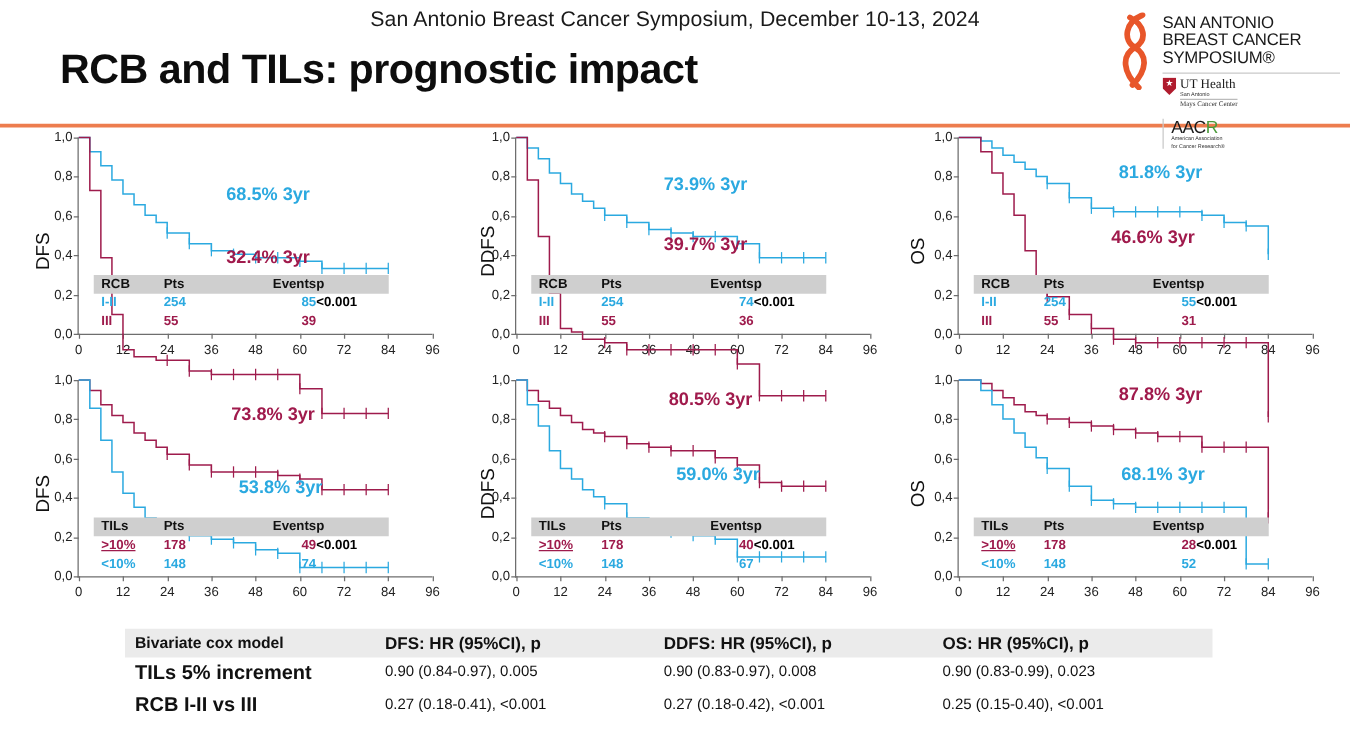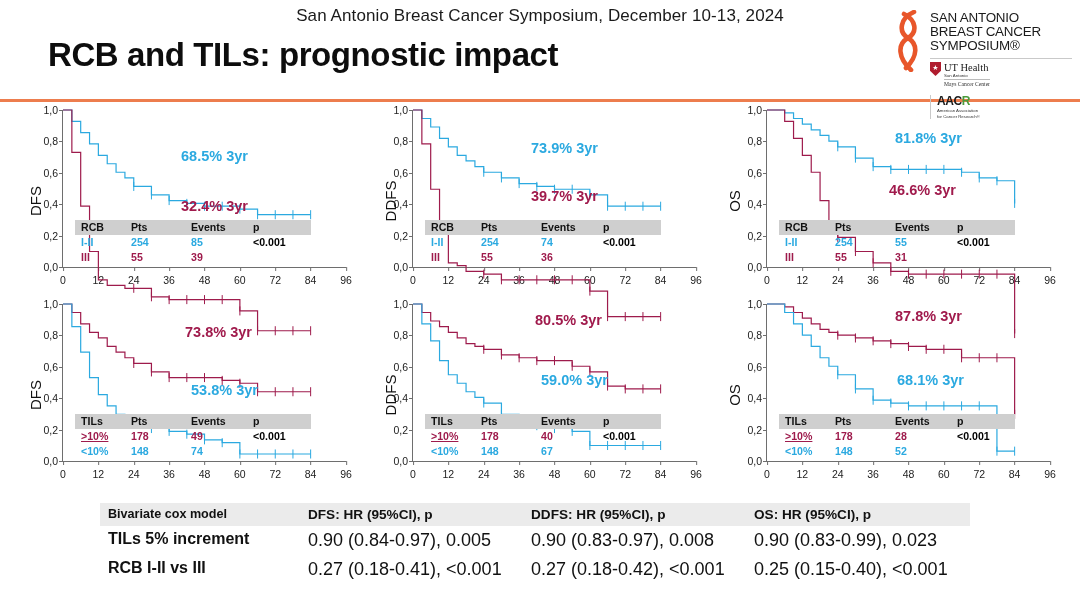--- a/index.html
+++ b/index.html
@@ -40,21 +40,21 @@
   .ut-health { display: flex; align-items: flex-start; gap: 3px; }
   .ut-shield { width: 11px; height: 14px; background: #B01C2E;
                clip-path: polygon(0 0,100% 0,100% 62%,50% 100%,0 62%);
                display:flex;align-items:flex-start;justify-content:center;padding-top:2px;}
   .ut-star { color:#fff; font-size:7px; line-height:7px; }
   .ut-txt .l1 { font-family:"Liberation Serif", serif; font-size:10.5px; color:#1a1a1a; line-height:11px;}
   .ut-txt .l2 { font-size:4.4px; color:#333; line-height:5.2px; }
   .ut-txt .l3 { font-family:"Liberation Serif", serif; font-size:5.6px; color:#333; line-height:7px;
                 border-top:1px solid #bbb; margin-top:1px; padding-top:1px;}
   .aacr { border-left: 1px solid #c9c9c9; padding-left: 6px; }
-  .aacr .big { font-size: 12px; font-weight: bold; color:#1a1a1a; letter-spacing:-.4px; line-height:13px;}
+  .aacr .big { font-size: 14px; font-weight: normal; color:#1a1a1a; letter-spacing:-.4px; line-height:13px;}
   .aacr .big em { color:#4B9B3A; font-style: normal; }
   .aacr .sm { font-size: 4.3px; color:#333; line-height:5.3px; }
 
   
   .chart {
     position: absolute;
     width: 330px; height: 190px;
   }
   .chart .ylab {
     position: absolute; left: 2px; top: 50%;
@@ -87,38 +87,38 @@
   .pct-label { position: absolute; font-size: 14.5px; font-weight: bold; white-space: nowrap; }
   .pct-blue { color: #2BA9E0; }
   .pct-red  { color: #A01A4C; }
 
   
   .legend { position: absolute; font-size: 10.6px; }
   .legend .hdr { background: #CFCFCF; font-weight: bold; color: #111; display: flex; }
   .legend .row { display: flex; font-weight: bold; }
   .legend .c0 { width: 56px; padding-left: 6px; }
   .legend .c1 { width: 60px; }
-  .legend .c2 { width: 62px; }
+  .legend .c2 { width: 62px; text-align: right; }
   .legend .c3 { width: 58px; }
   .legend .hdr > div { line-height: 15px; }
   .legend .row > div { line-height: 15px; }
   .r-blue { color: #2BA9E0; }
   .r-red  { color: #9E1B4C; }
   .r-blk  { color: #000; }
   .ge { text-decoration: underline; text-underline-offset: 1px; }
 
   
   .sumtable { position: absolute; left: 100px; top: 503px; width: 870px; font-size: 13.6px; }
   .sumtable .trow { display: flex; }
   .sumtable .thead { background: #EBEBEB; font-weight: bold; }
   .sumtable .cell { padding: 4px 6px 4px 8px; color: #111; }
   .sumtable .k { width: 200px; font-weight: bold; }
   .sumtable .v { width: 223px; }
   .sumtable .thead .k { font-size: 12.6px; }
-  .sumtable .body .cell { font-size: 18px; }
+  .sumtable .body .cell { font-size: 12px; }
   .sumtable .body .k { font-size: 16px; }
   .cut-line {
     position: absolute; left: 105px; top: 589px; width: 860px;
     font-size: 12px; color: #3b4a77; overflow: hidden; height: 6px;
   }
 </style>
 </head>
 <body>
 
 <div class="slide">

